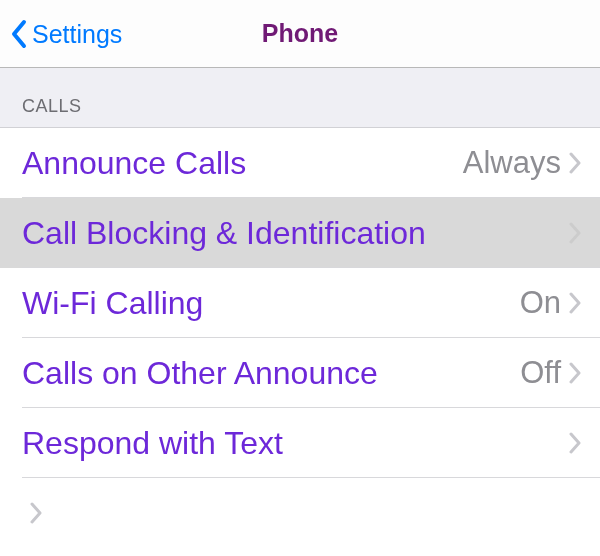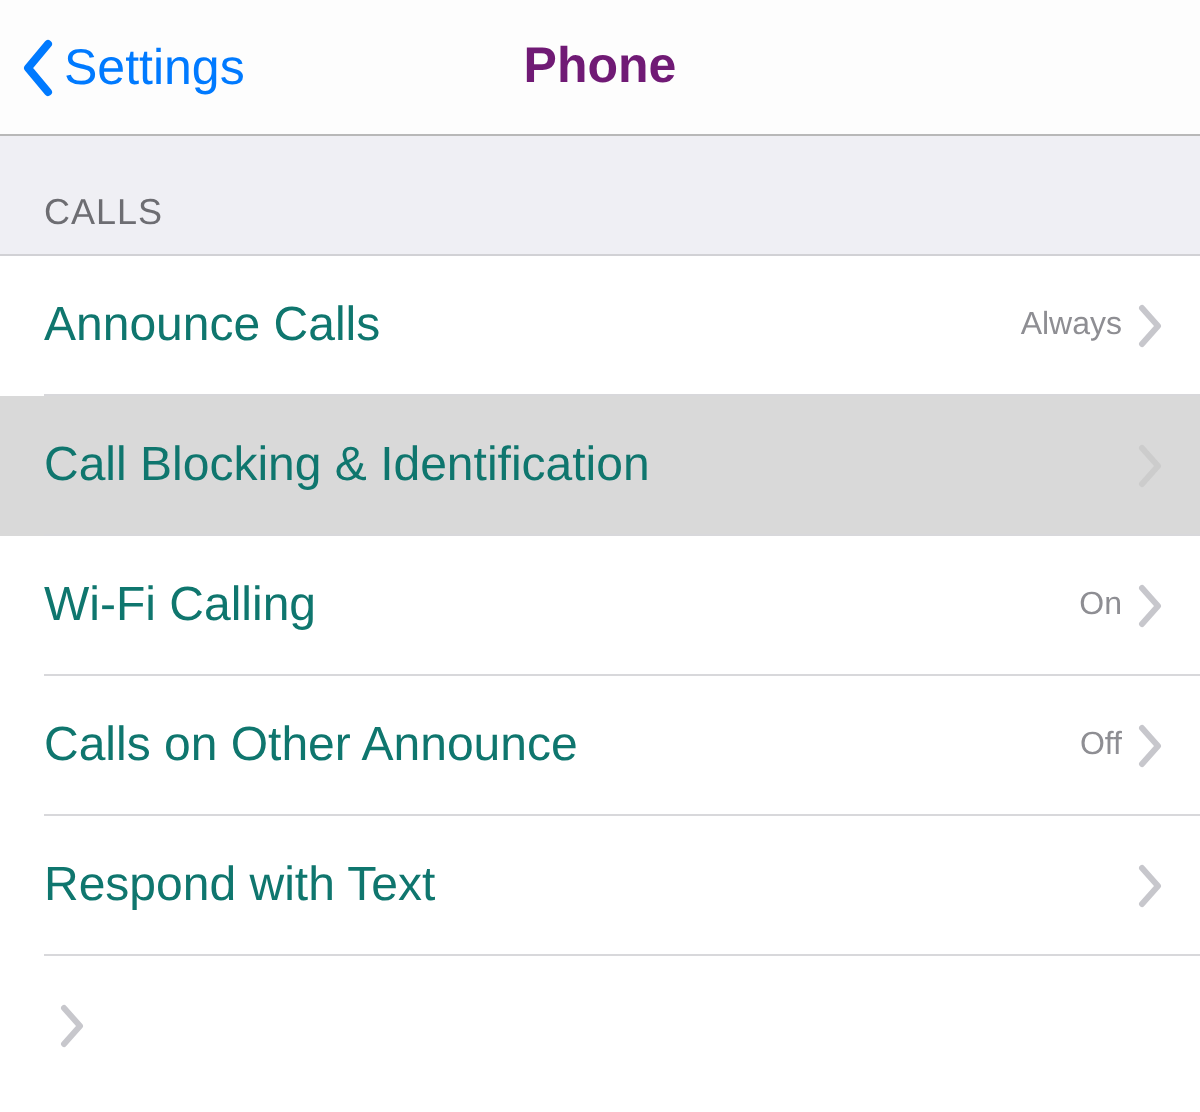--- a/index.html
+++ b/index.html
@@ -71,25 +71,25 @@
     .row .sep {
       position: absolute;
       left: 22px;
       right: 0;
       bottom: 0;
       height: 1px;
       background: #d8d8db;
     }
     .row-label {
       flex: 1;
-      font-size: 24px;
-      color: #0f766e;
+      font-size: 32px;
+      color: #6d28d9;
     }
     .row-value {
-      font-size: 16px;
+      font-size: 31px;
       color: #8e8e93;
       margin-right: 8px;
     }
     .disclosure svg {
       display: block;
     }
   </style>
 </head>
 <body>
 

